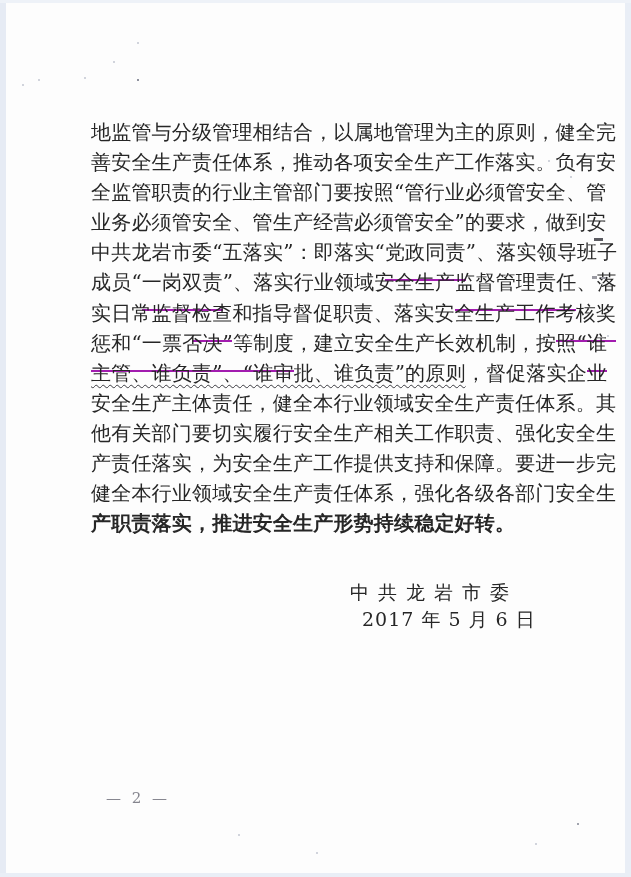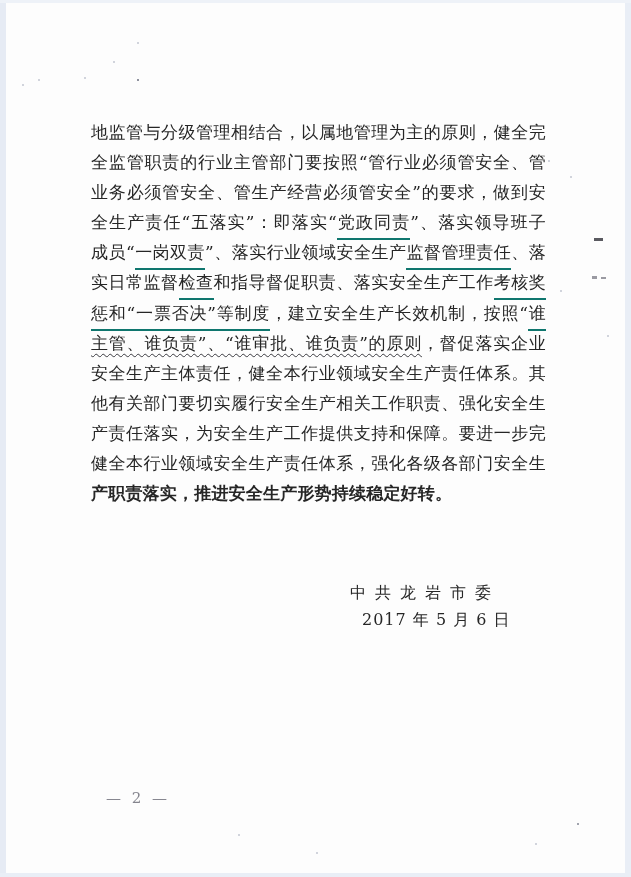--- a/index.html
+++ b/index.html
@@ -21,54 +21,54 @@
   .edge-left   { left: 0; top: 0; width: 6px;  height: 877px; }
   .edge-right  { right: 0; top: 0; width: 6px; height: 877px; background: #e9eef6; }
   .edge-top    { left: 0; top: 0; width: 631px; height: 3px; background: #eef2f8; }
   .edge-bottom { left: 0; bottom: 0; width: 631px; height: 4px; background: #e9eef6; }
 
   .body-text {
     position: absolute;
     left: 91px;
     top: 117px;
     width: 455px;
-    font-size: 17px;
+    font-size: 20px;
     letter-spacing: 0.2px;
   }
   .line {
     height: 30.1px;
     line-height: 30.1px;
     text-align: justify;
     text-align-last: justify;
     text-justify: inter-character;
     white-space: nowrap;
   }
   .line.last {
     text-align-last: left;
     font-weight: bold;
   }
   
   .u {
-    border-bottom: 2px solid #0f766e;
-    padding-bottom: 6px;
+    border-bottom: 2px solid #a21caf;
+    padding-bottom: 15px;
     margin-top: 16px;
   }
   .u-wavy {
     text-decoration: underline;
     text-decoration-style: wavy;
     text-decoration-color: #3a3a40;
     text-decoration-thickness: 1.2px;
     text-underline-offset: 4px;
   }
 
   .signature {
     position: absolute;
     left: 350px;
     top: 579px;
-    font-size: 16px;
+    font-size: 19px;
   }
   .sig-line { height: 27px; line-height: 27px; white-space: nowrap; }
   .sig-org1 { letter-spacing: 9px; }
   .sig-org2 { letter-spacing: 5px; }
   .sig-date { margin-left: 12px; letter-spacing: 1px; }
 
   .footer {
     position: absolute;
     left: 106px;
     top: 789px;
@@ -94,23 +94,24 @@
 
 <div class="page">
 
   <div class="edge edge-left"></div>
   <div class="edge edge-right"></div>
   <div class="edge edge-top"></div>
   <div class="edge edge-bottom"></div>
 
   <div class="body-text">
       <div class="line"><span>地监管与分级管理相结合，以属地管理为主的原则，健全完</span></div>
+      <div class="line"><span>善安全生产责任体系，推动各项安全生产工作落实。负有安</span></div>
       <div class="line"><span>全监管职责的行业主管部门要按照“管行业必须管安全、管</span></div>
       <div class="line"><span>业务必须管安全、管生产经营必须管安全”的要求，做到安</span></div>
-      <div class="line"><span>全生产责任“五落实”：即落实“</span><span class="u">党政同责</span><span>”、落实领导班子</span></div>
+      <div class="line"><span>中共龙岩市委“五落实”：即落实“</span><span class="u">党政同责</span><span>”、落实领导班子</span></div>
       <div class="line"><span>成员“</span><span class="u">一岗双责</span><span>”、落实行业领域安全生产</span><span class="u">监督管理责任</span><span>、落</span></div>
       <div class="line"><span>实日常监督</span><span class="u">检查</span><span>和指导督促职责、落实安全生产工作</span><span class="u">考核奖</span></div>
       <div class="line"><span class="u">惩和“一票否决”等制度</span><span>，建立安全生产长效机制，按照“</span><span class="u">谁</span></div>
       <div class="line"><span class="u-wavy">主管、谁负责”、“谁审批、谁负责”的原则</span><span>，督促落实企业</span></div>
       <div class="line"><span>安全生产主体责任，健全本行业领域安全生产责任体系。其</span></div>
       <div class="line"><span>他有关部门要切实履行安全生产相关工作职责、强化安全生</span></div>
       <div class="line"><span>产责任落实，为安全生产工作提供支持和保障。要进一步完</span></div>
       <div class="line"><span>健全本行业领域安全生产责任体系，强化各级各部门安全生</span></div>
       <div class="line last"><span>产职责落实，推进安全生产形势持续稳定好转。</span></div>
     </div>

